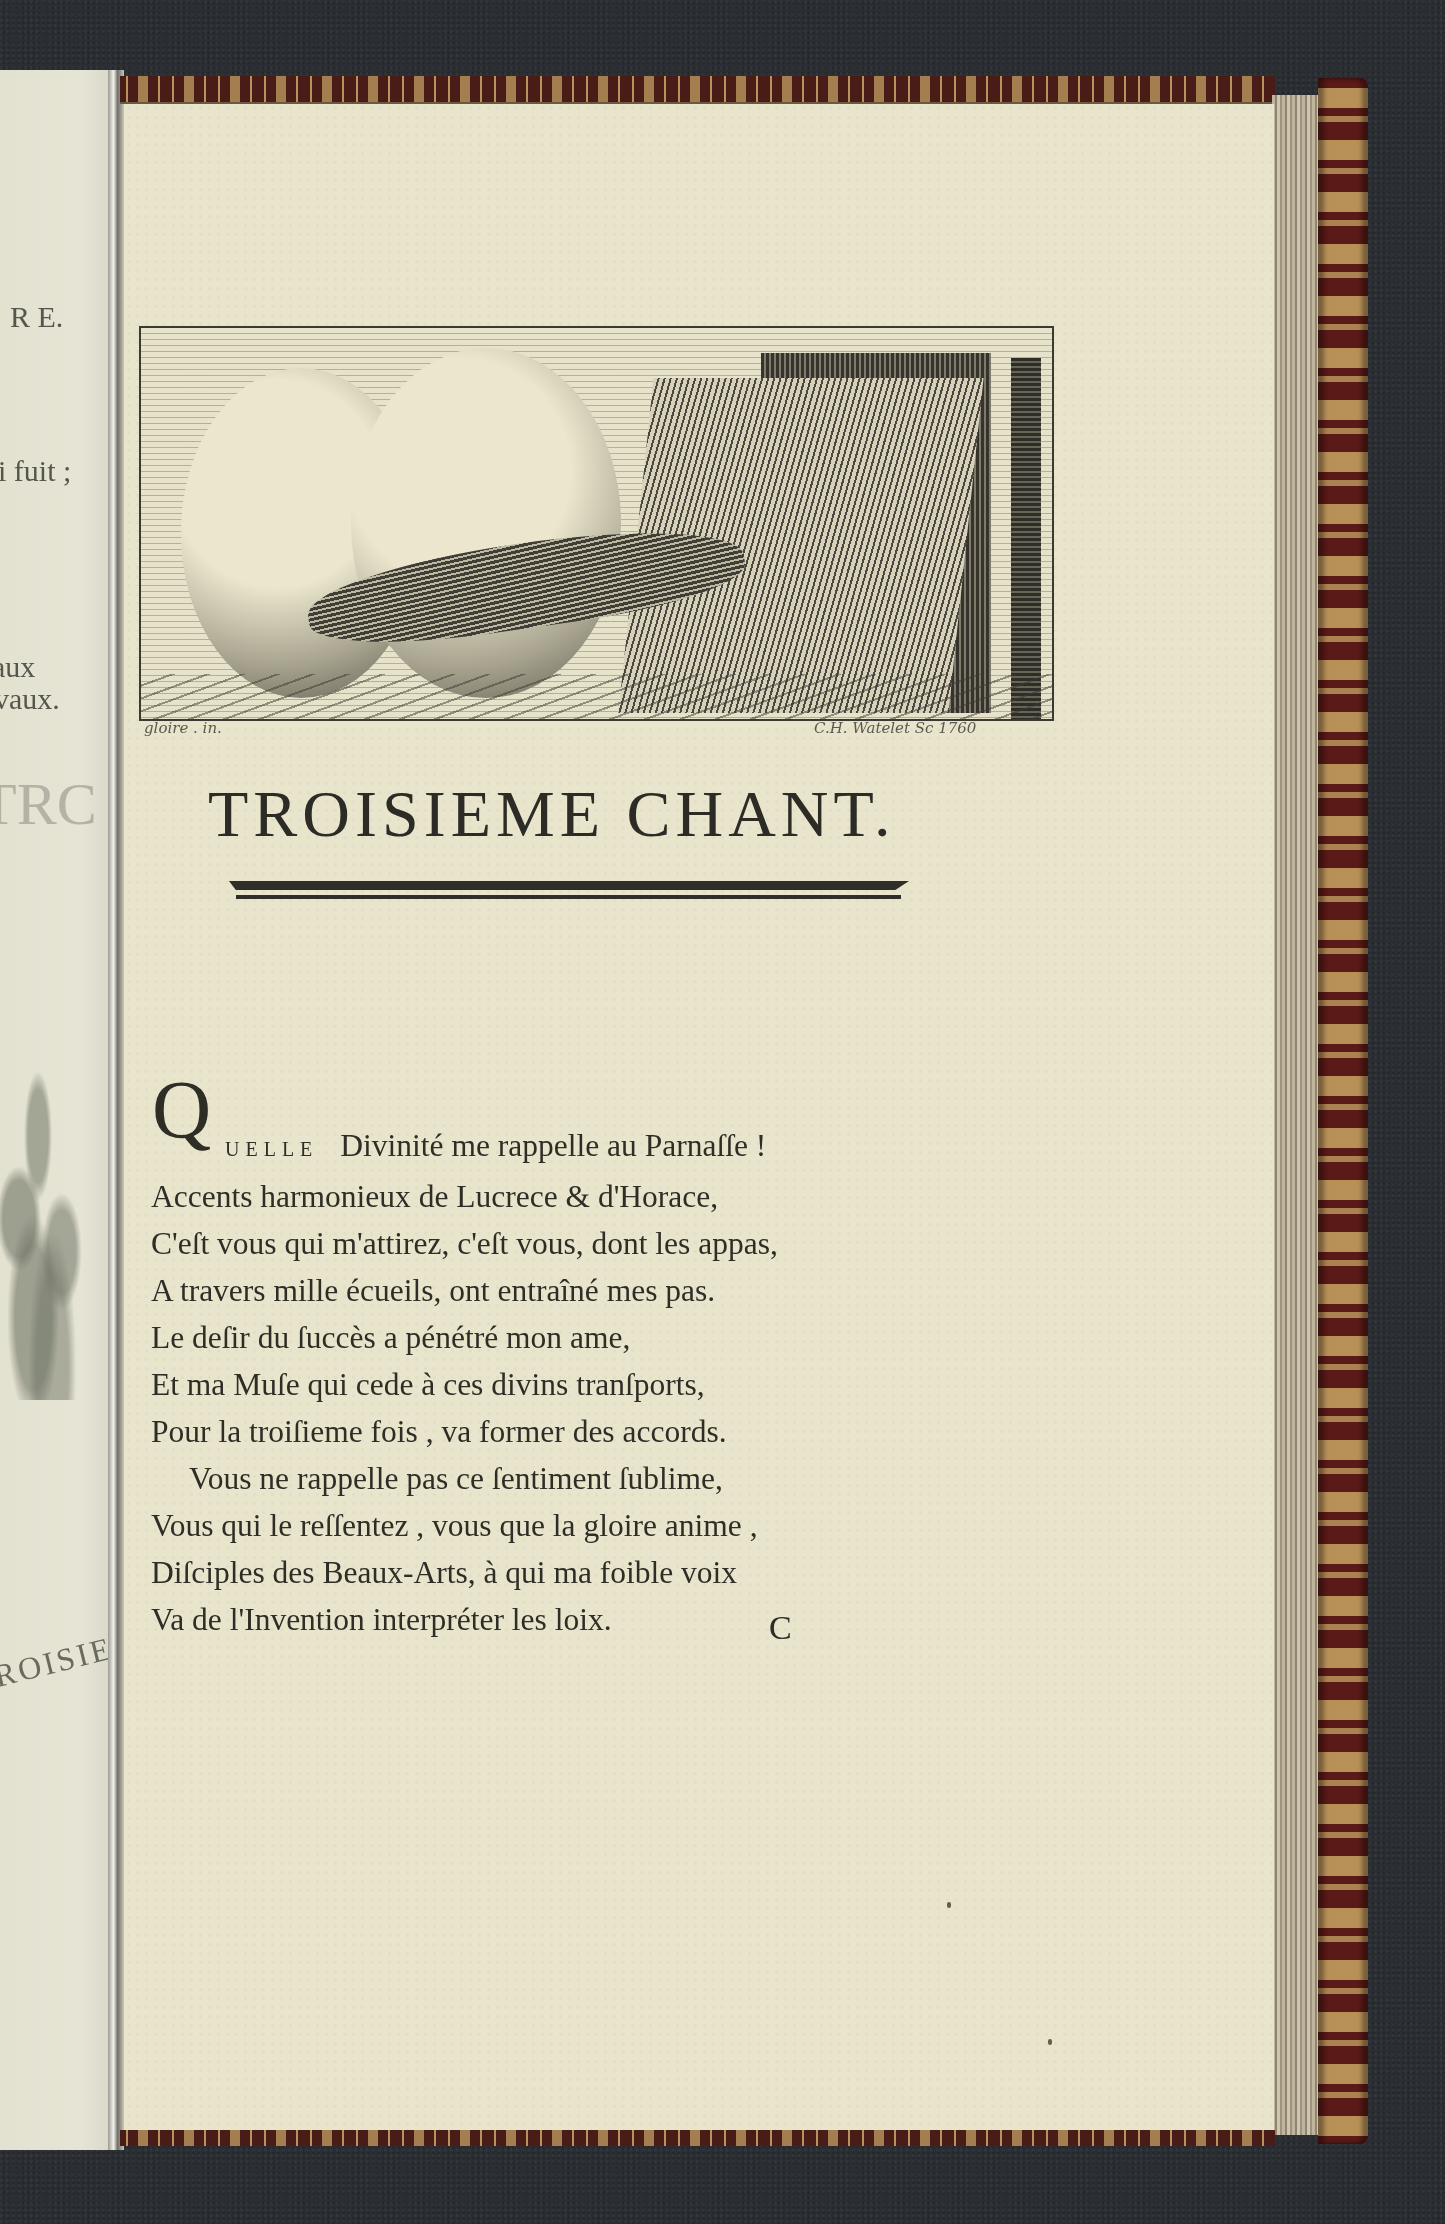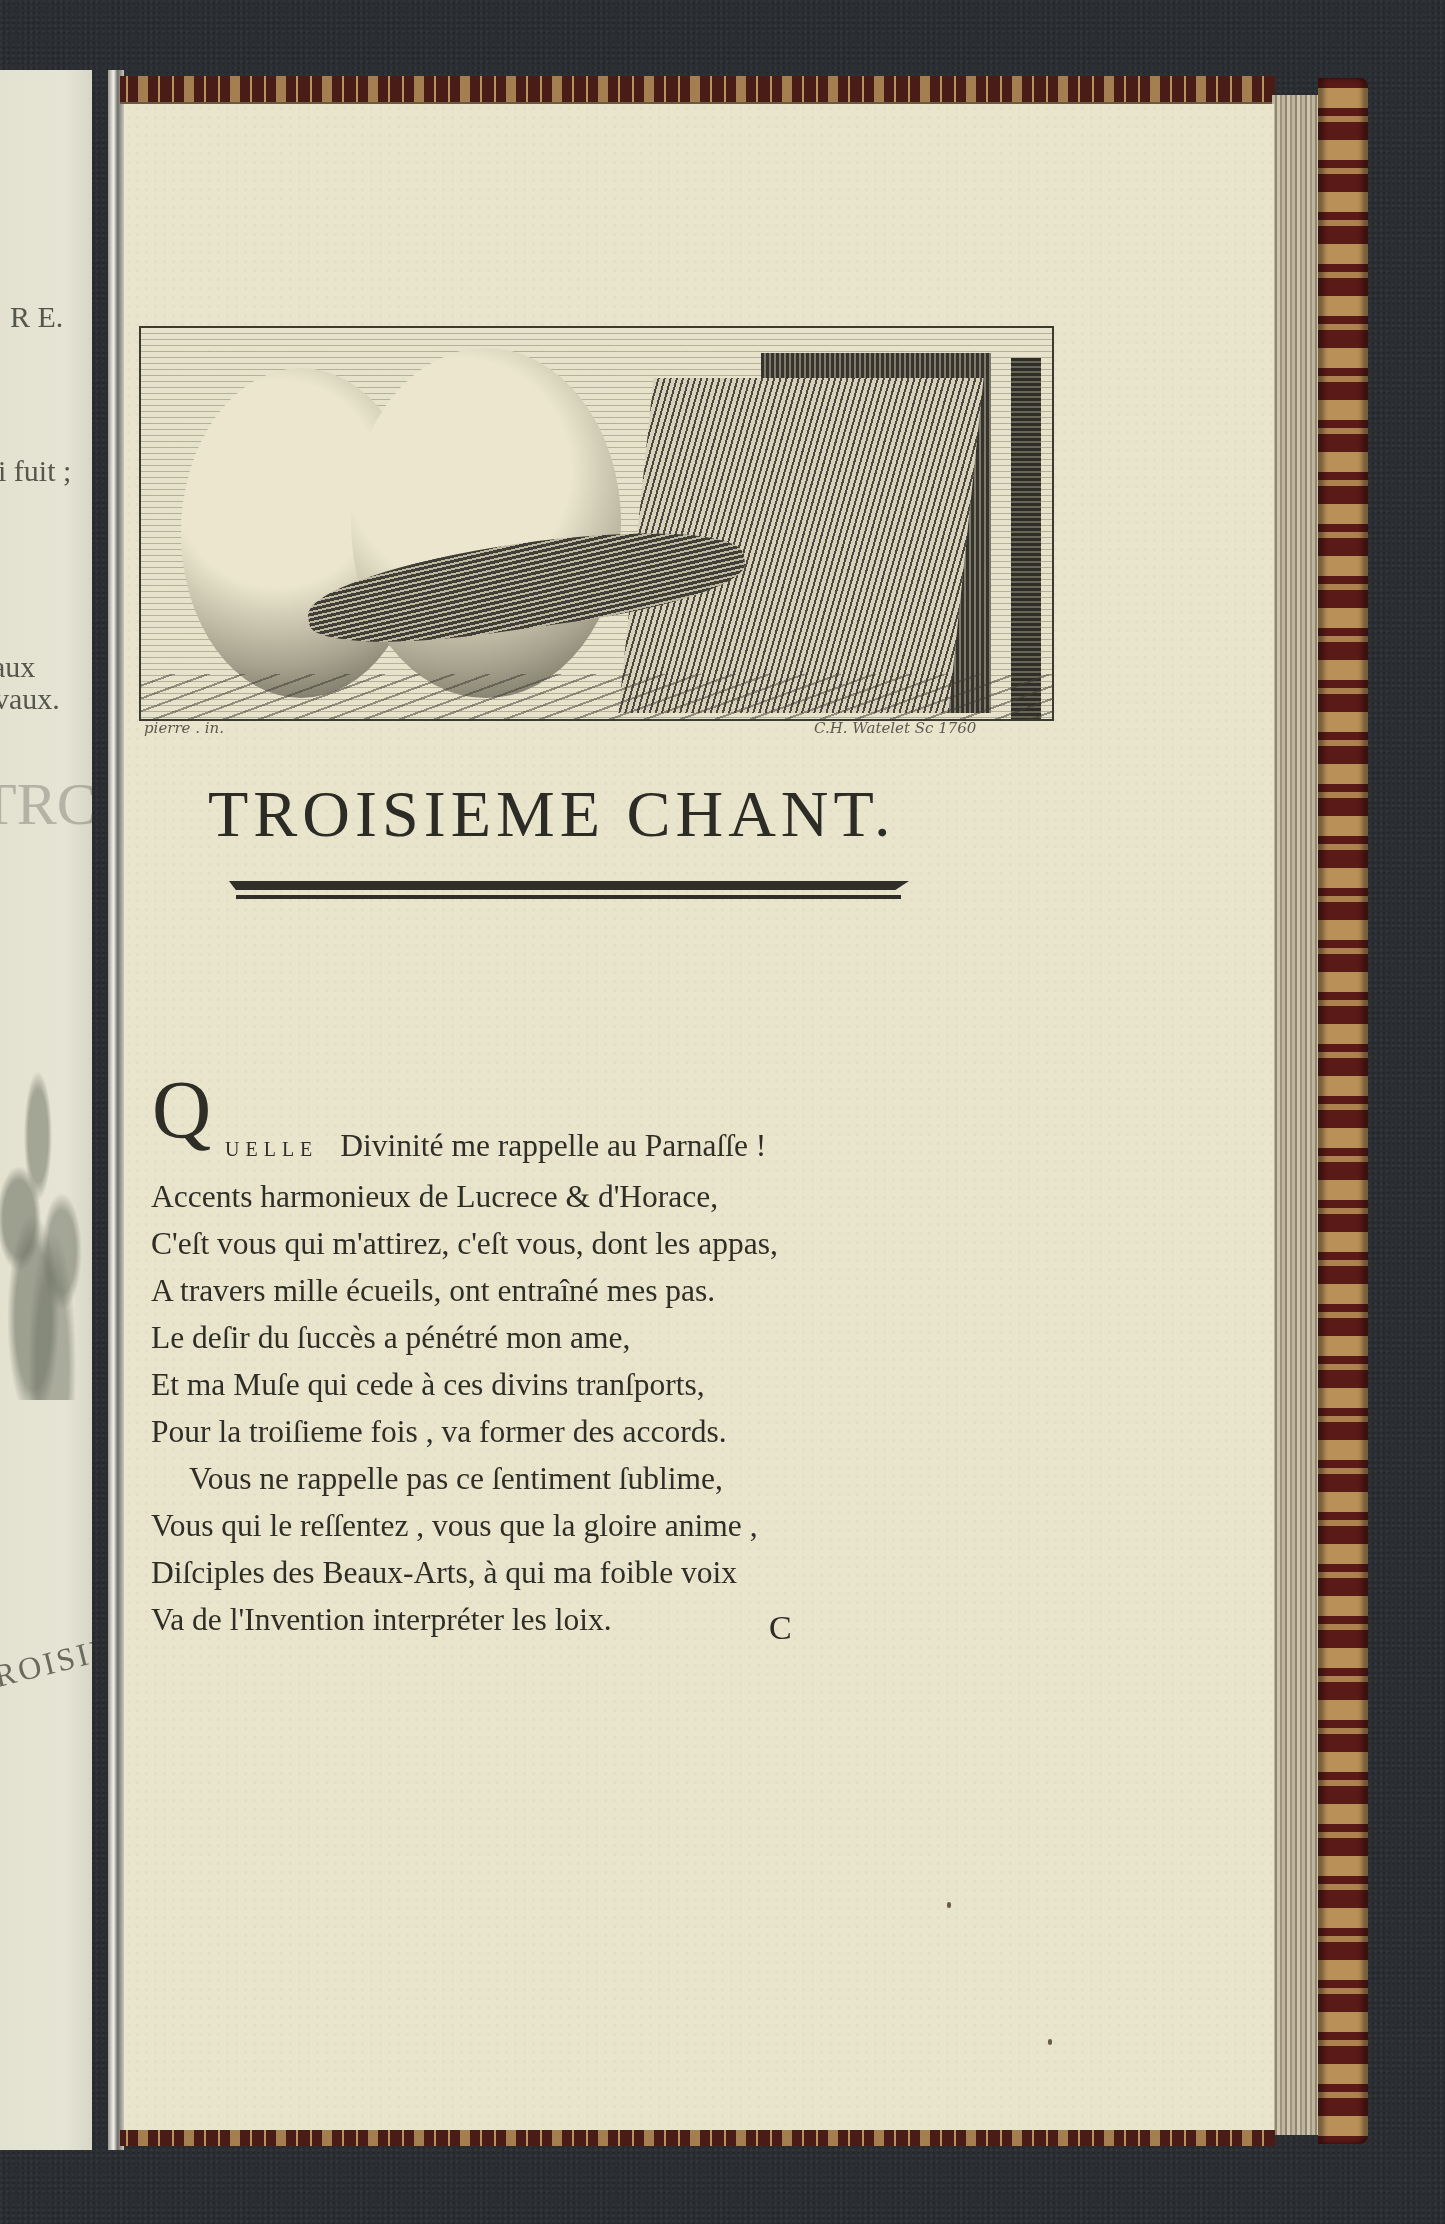--- a/index.html
+++ b/index.html
@@ -7,21 +7,21 @@
       width: 1445px; height: 2224px; overflow: hidden; position: relative;
       background: #2b2e33;
       background-image:
         radial-gradient(circle at 20% 30%, rgba(255,255,255,0.04) 1px, transparent 2px),
         radial-gradient(circle at 70% 60%, rgba(0,0,0,0.15) 1px, transparent 2px);
       background-size: 6px 6px, 5px 5px;
       font-family: "Liberation Serif", "DejaVu Serif", serif;
     }
     
     .left-page {
-      position: absolute; left: 0; top: 70px; width: 92px; height: 2080px;
+      position: absolute; left: 0; top: 70px; width: 116px; height: 2080px;
       background: linear-gradient(90deg, #e3e1d0 0%, #e6e4d4 70%, #d8d6c6 100%);
       overflow: hidden;
     }
     .left-page .bleed { position: absolute; color: #56574c; font-size: 30px; white-space: nowrap; }
     .left-page .ghost { color: rgba(90,90,80,0.35); }
     .left-page .foliage {
       position: absolute; left: 0; top: 1000px; width: 95px; height: 330px;
       background:
         radial-gradient(ellipse at 40% 20%, rgba(110,115,100,0.55) 0 10px, transparent 14px),
         radial-gradient(ellipse at 20% 45%, rgba(110,115,100,0.6) 0 16px, transparent 22px),
@@ -156,21 +156,21 @@
 <div class="page">
   <div class="engraving">
     <div class="portfolio-back"></div>
     <div class="portfolio"></div>
     <div class="post"></div>
     <div class="figure" style="left:40px; top:40px; width:240px; height:330px;"></div>
     <div class="figure" style="left:210px; top:20px; width:270px; height:350px;"></div>
     <div class="scroll"></div>
     <div class="ground"></div>
   </div>
-  <span class="credit left">pierre . in.</span>
+  <span class="credit left">gloire . in.</span>
   <span class="credit right">C.H. Watelet Sc 1760</span>
 
   <div class="chapter-title">TROISIEME CHANT.</div>
   <div class="rule thick"></div>
   <div class="rule thin"></div>
 
 
   <div class="dropcap">Q</div>
   <div class="verse">
     <span class="line"><span class="smallcaps">UELLE</span><span>Divinité me rappelle au Parnaſſe !</span></span>

